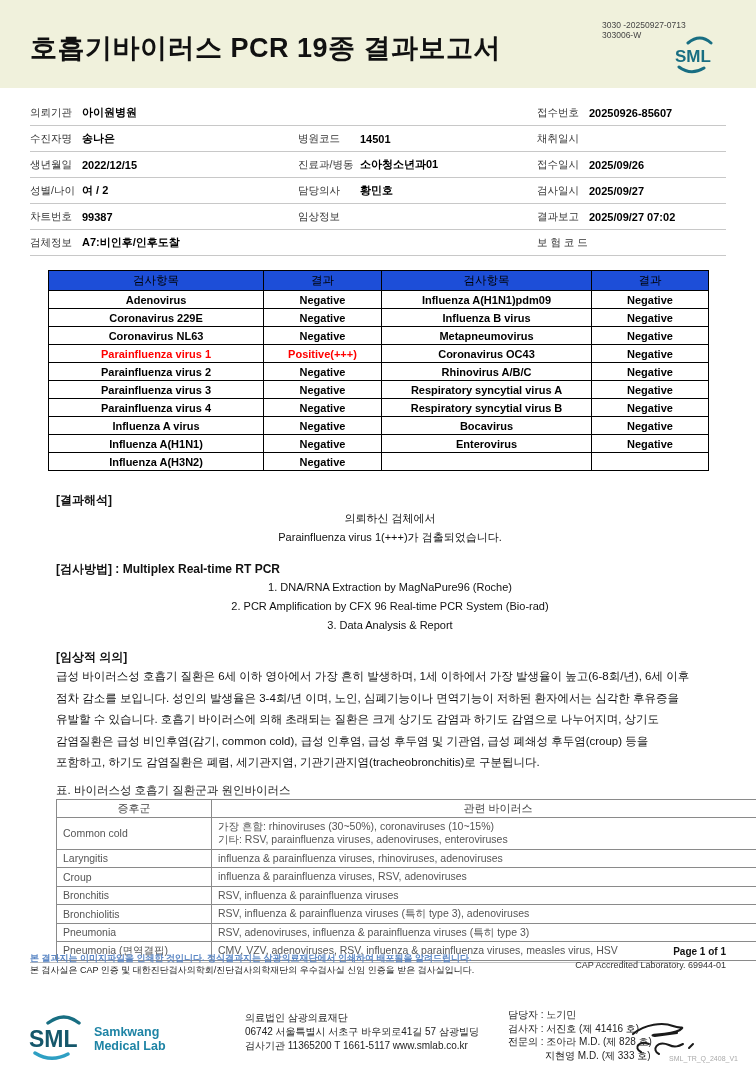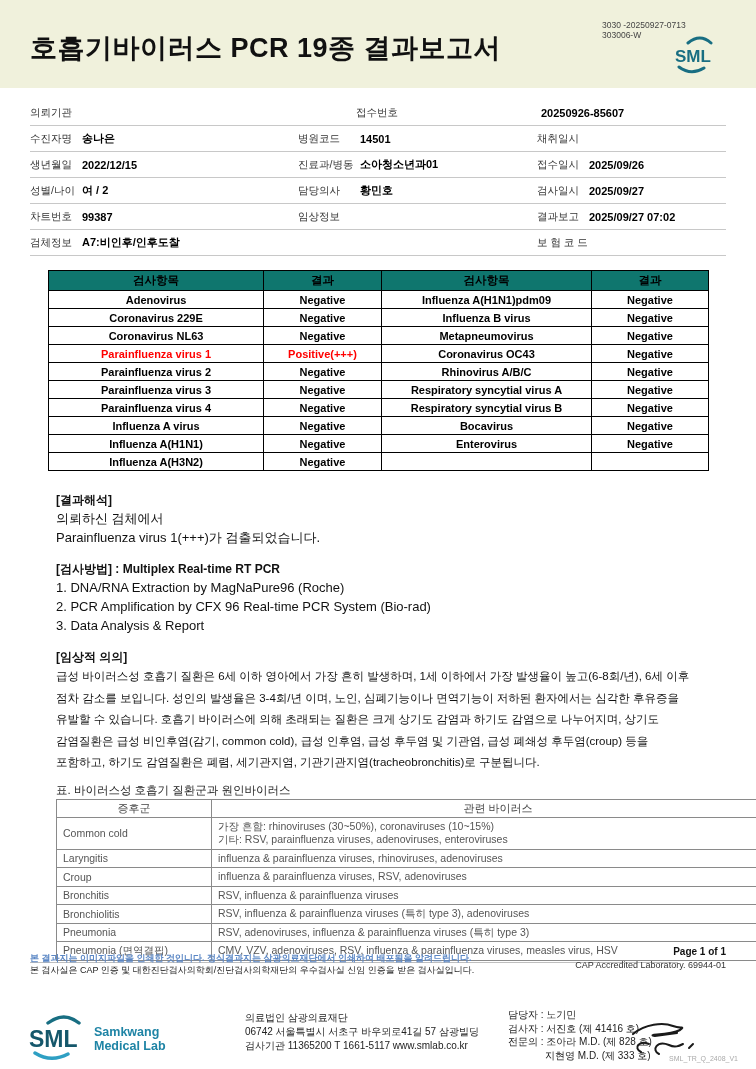--- a/index.html
+++ b/index.html
@@ -13,30 +13,30 @@
   .logo-hdr { position:absolute; left:674px; top:34px; }
 
   
   .info { position:absolute; top:100px; left:30px; width:696px; }
   .info-row { display:grid; grid-template-columns:48px 220px 58px 181px 48px 1fr; align-items:center; height:26px; border-bottom:1px solid #c8c8c8; }
   .info-label { font-size:10.5px; color:#333; white-space:nowrap; }
   .info-value { font-size:11px; font-weight:700; color:#000; white-space:nowrap; padding-left:4px; }
 
   
   .results { position:absolute; top:270px; left:48px; width:660px; border-collapse:collapse; table-layout:fixed; }
-  .results th { background:#0f766e; font-family:"Liberation Serif", serif; font-weight:700; font-size:11.5px; height:20px; border:1px solid #000; }
+  .results th { background:#1d4ed8; font-family:"Liberation Serif", serif; font-weight:400; font-size:11.5px; height:20px; border:1px solid #000; }
   .results td { font-size:11px; font-weight:700; height:18px; border:1px solid #000; padding:0 4px; }
   .results td.name { text-align:center; }
   .results td.res { text-align:center; }
   .pos { color:#ff0000; }
 
   
   .sections { position:absolute; top:492px; left:56px; width:668px; }
   .sec-head { font-size:12px; font-weight:700; color:#111; }
-  .sec-line { font-size:13px; line-height:19px; color:#111; }
+  .sec-line { font-size:11px; line-height:19px; color:#111;text-align:center; }
   .gap14 { margin-top:14px; }
   .clin-line { font-size:11.5px; line-height:21.5px; color:#111; }
   .tbl-caption { margin-top:9px; font-size:11.5px; color:#222; }
 
   
   .syntable { margin-top:1px; width:729px; border-collapse:collapse; table-layout:fixed; }
   .syntable th { border:1px solid #8a8a8a; font-weight:400; font-size:11px; color:#444; height:18px; text-align:center; }
   .syntable td { border:1px solid #8a8a8a; font-size:10.5px; color:#555; padding:2px 6px; }
   .syntable td.syn { width:155px; }
   .syntable td.vir div { line-height:13.5px; }
@@ -72,20 +72,21 @@
         <path d="M14 9 Q26 -1 37 9" stroke="#186e82" stroke-width="3" fill="none" stroke-linecap="round"></path>
         <text x="1" y="28" font-size="17" font-weight="bold" fill="#186e82" font-family="Liberation Sans, sans-serif">SML</text>
         <path d="M5 33 Q17 42 30 34" stroke="#186e82" stroke-width="3" fill="none" stroke-linecap="round"></path>
       </svg>
     </div>
   </div>
 
   <div class="info">
     <div class="info-row">
       <span class="info-label">의뢰기관</span>
+      <span class="info-value">아이원병원</span>
       <span class="info-label"></span>
       <span class="info-value"></span>
       <span class="info-label">접수번호</span>
       <span class="info-value">20250926-85607</span>
     </div>
     <div class="info-row">
       <span class="info-label">수진자명</span>
       <span class="info-value">송나은</span>
       <span class="info-label">병원코드</span>
       <span class="info-value">14501</span>

